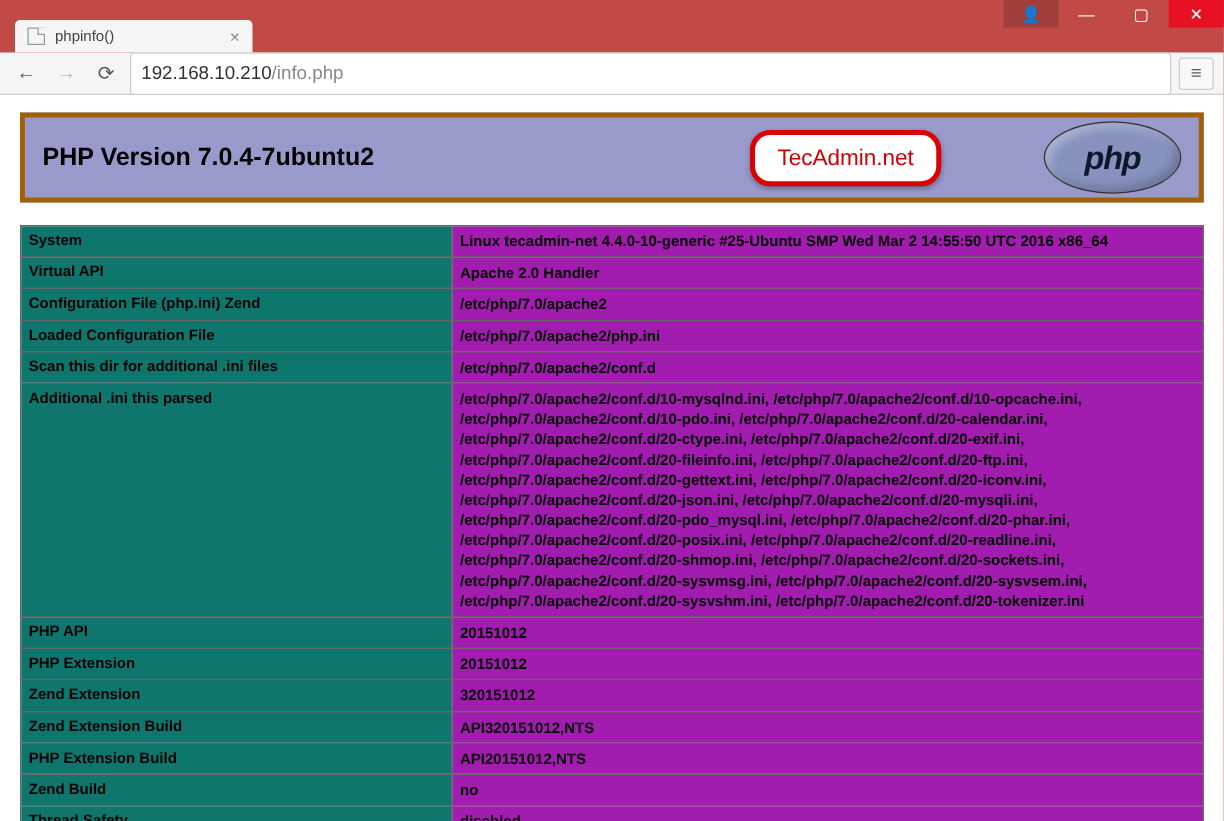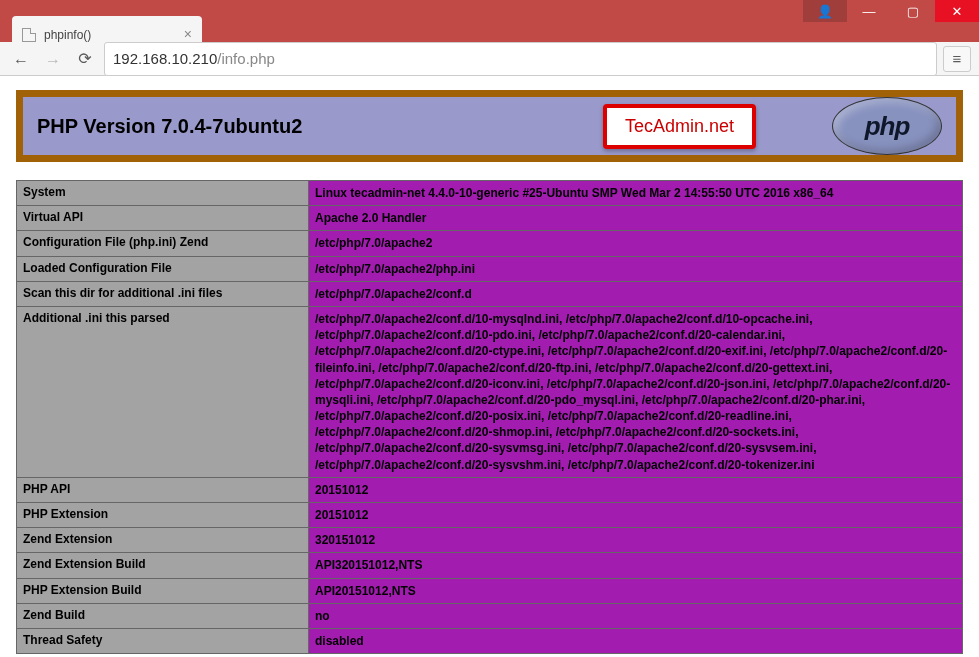--- a/index.html
+++ b/index.html
@@ -8,46 +8,46 @@
 
 .titlebar { height: 12px; background: #c14a47; display: flex; justify-content: flex-end; }
 .win-controls { position: absolute; top: 0; right: 0; display: flex; background: #c14a47; }
 .win-btn { width: 44px; height: 22px; display: flex; align-items: center; justify-content: center; color: #fff; font-size: 13px; }
 .win-btn.user { background: #a03e3b; }
 .win-btn.close { background: #e81123; }
 .win-btn.min, .win-btn.max { background: #c14a47; }
 
 
 .tabstrip { height: 30px; background: #c14a47; padding-left: 12px; display: flex; align-items: flex-end; }
-.tab { background: #f5f5f5; height: 26px; min-width: 190px; border-radius: 4px 4px 0 0; display: flex; align-items: flex-end; padding: 0 10px; font-size: 12px; color: #444; position: relative; }
+.tab { background: #f5f5f5; height: 26px; min-width: 190px; border-radius: 4px 4px 0 0; display: flex; align-items: center; padding: 12px 10px; font-size: 12px; color: #444; position: relative; }
 .tab-icon { width: 14px; height: 14px; border: 1px solid #999; margin-right: 8px; position: relative; }
 .tab-icon::before { content: ""; position: absolute; top: -1px; right: -1px; width: 5px; height: 5px; background: #f5f5f5; border-left: 1px solid #999; border-bottom: 1px solid #999; }
 .tab-close { margin-left: auto; color: #888; font-size: 14px; }
 
 
 .addrbar { height: 34px; background: #f5f5f5; border-bottom: 1px solid #ccc; display: flex; align-items: center; padding: 0 8px; gap: 6px; }
 .nav-btn { width: 26px; height: 26px; display: flex; align-items: center; justify-content: center; color: #5a5a5a; font-size: 16px; border-radius: 3px; }
 .nav-btn.disabled { color: #bbb; }
 .url-box { flex: 1; height: 26px; border: 1px solid #ccc; border-radius: 3px; background: #fff; display: flex; align-items: center; padding: 16px 8px; font-size: 15px; color: #333; }
 .url-domain { color: #333; }
 .url-path { color: #888; }
 .menu-btn { width: 28px; height: 26px; border: 1px solid #ccc; border-radius: 3px; background: #f8f8f8; display: flex; align-items: center; justify-content: center; color: #5a5a5a; font-size: 15px; }
 
 
 .viewport { background: #fff; height: 581px; padding: 14px 16px; overflow: hidden; }
 
-.php-header { background: #9999cc; border: 7px solid #a16207; padding: 24px 14px; display: flex; align-items: center; height: 72px; position: relative; }
+.php-header { background: #9999cc; border: 4px solid #a16207; padding: 24px 14px; display: flex; align-items: center; height: 72px; position: relative; }
 .php-title { font-size: 20px; font-weight: bold; color: #000; font-family: Arial, sans-serif; }
-.tecadmin { position: absolute; left: 580px; background: #fff; border: 4px solid #d00; border-radius: 4px; padding: 8px 18px; color: #c00; font-size: 18px; box-shadow: 0 2px 4px rgba(0,0,0,0.3); }
+.tecadmin { position: absolute; left: 580px; background: #fff; border: 4px solid #d00; border-radius: 16px; padding: 8px 18px; color: #c00; font-size: 18px; box-shadow: 0 2px 4px rgba(0,0,0,0.3); }
 .php-logo { margin-left: auto; }
 .php-logo-shape { width: 110px; height: 58px; background: #8892bf; border-radius: 50%; display: flex; align-items: center; justify-content: center; color: #0f172a; font-size: 26px; font-weight: bold; font-style: italic; letter-spacing: -1px; border: 1px solid #333; box-shadow: inset -4px -4px 8px rgba(0,0,0,0.2), inset 4px 4px 8px rgba(255,255,255,0.3); }
 
 .info-table { width: 100%; border-collapse: collapse; margin-top: 18px; font-size: 12px; }
 .info-table td { border: 1px solid #666; padding: 4px 6px; vertical-align: top; }
-.info-table td.k { background: #a3a3a3; font-weight: bold; width: 292px; color: #000; }
+.info-table td.k { background: #0f766e; font-weight: bold; width: 345px; color: #000; }
 .info-table td.v { background: #a21caf; color: #000; line-height: 1.35; font-weight: bold; }
 </style>
 </head>
 <body>
 
 <div class="win-controls">
   <div class="win-btn user">👤</div>
   <div class="win-btn min">—</div>
   <div class="win-btn max">▢</div>
   <div class="win-btn close">✕</div>

